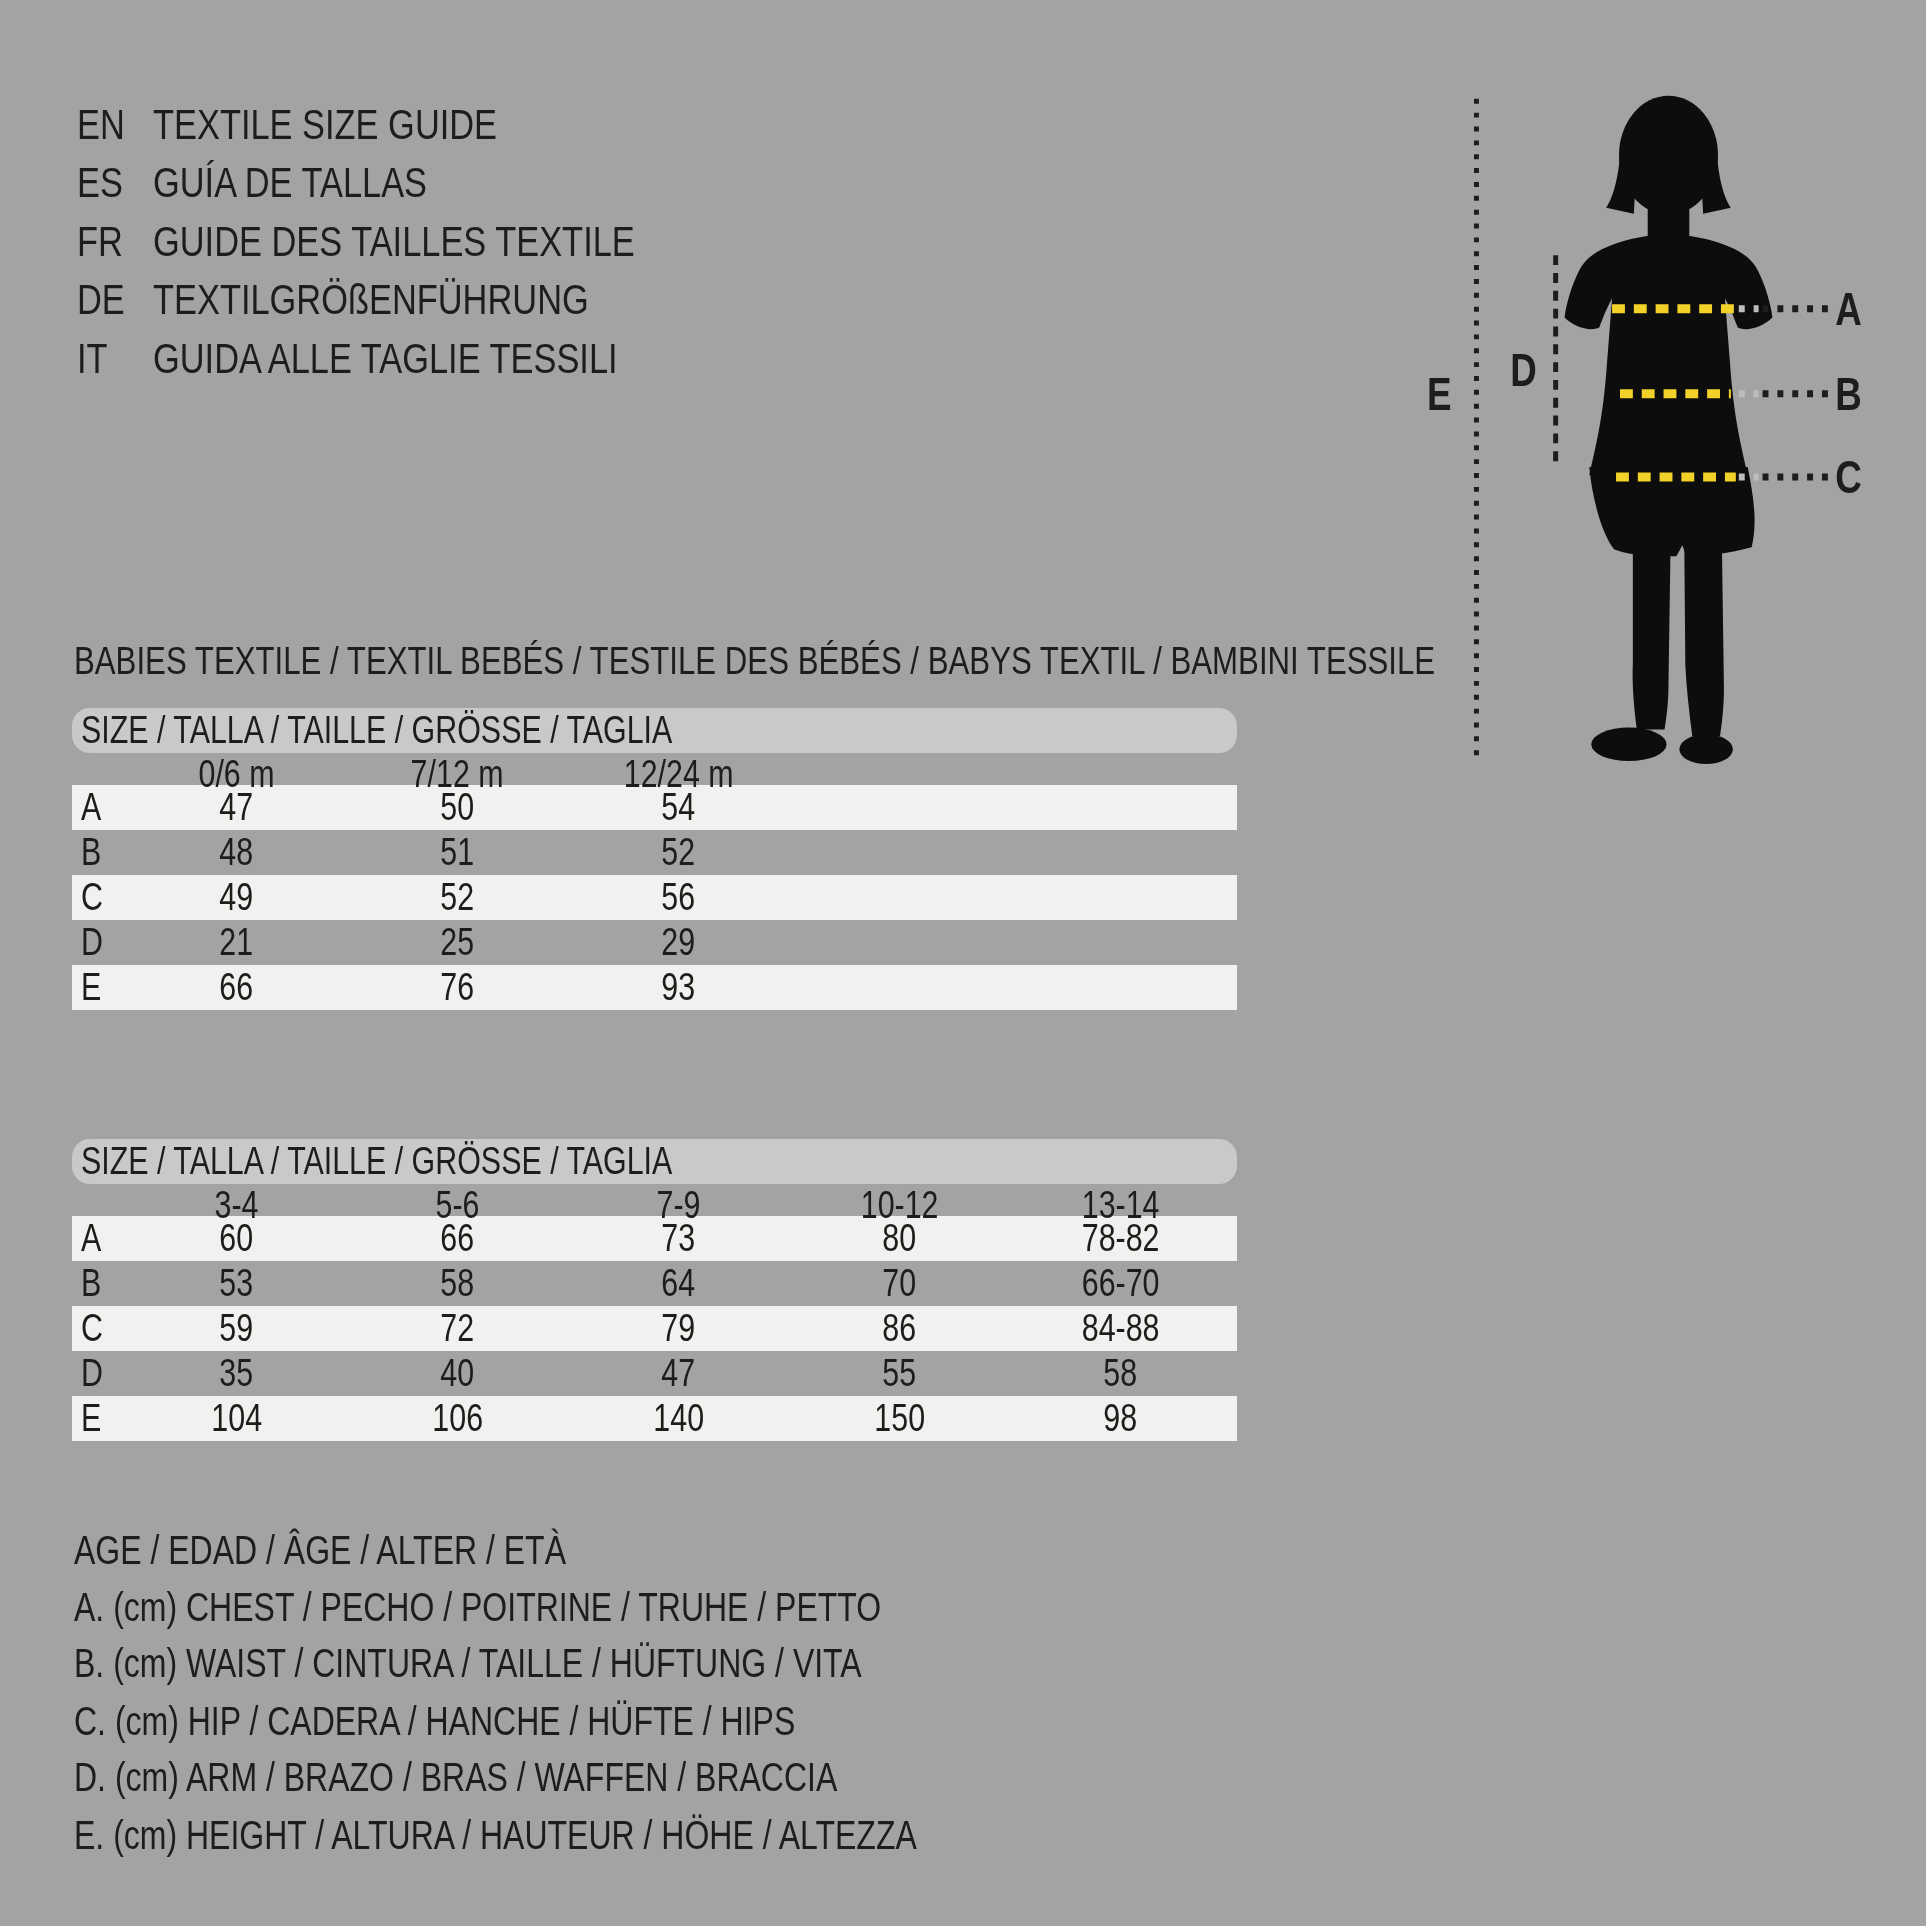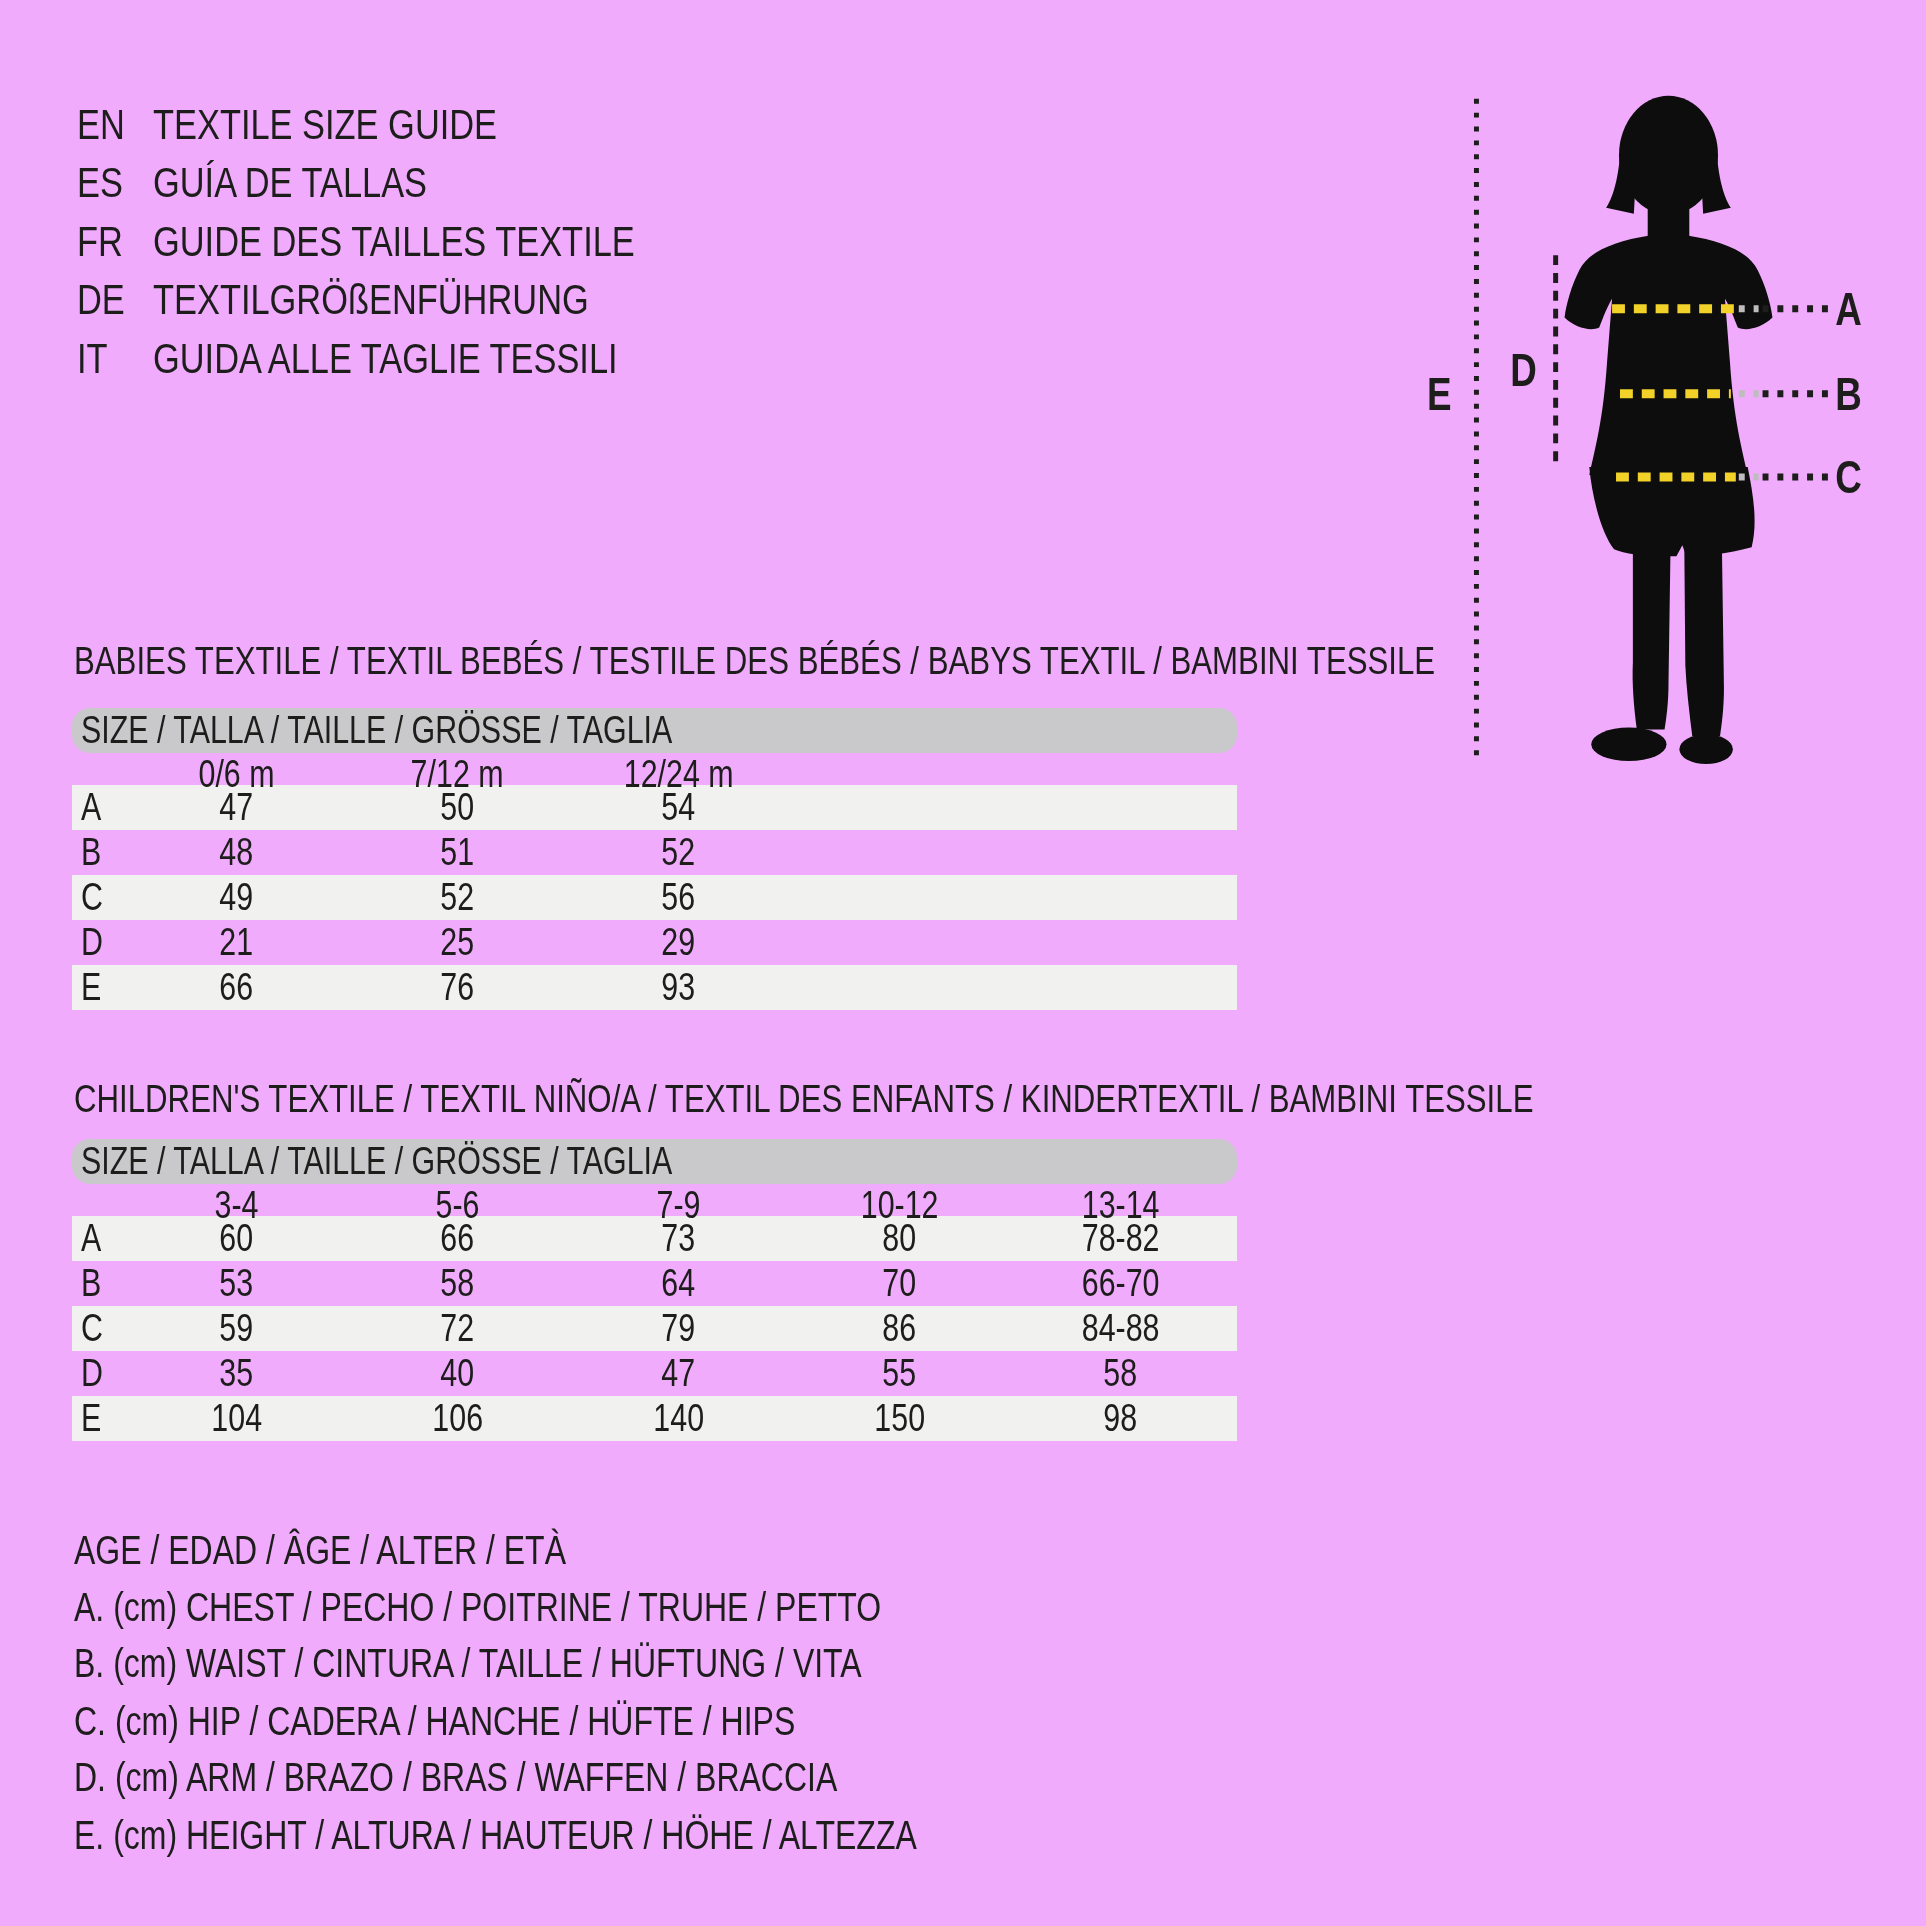--- a/index.html
+++ b/index.html
@@ -1,17 +1,17 @@
 <!DOCTYPE html>
 <html><head>
 <meta charset="utf-8">
 <style>
   html,body { margin:0; padding:0; background:#ffffff; }
   .canvas {
-    position:relative; width:1927px; height:1927px; background:#f0abfc;
+    position:relative; width:1927px; height:1927px; background:#a3a3a3;
     font-family:"Liberation Sans", sans-serif; color:#1d1d1b; overflow:hidden;
   }
   
   .cond  { display:inline-block; transform:scaleX(.8); transform-origin:0 50%; white-space:nowrap; }
   .condc { display:inline-block; transform:scaleX(.8); transform-origin:50% 50%; white-space:nowrap; }
 
   
   .lang-row { position:absolute; left:77px; height:44px; font-size:43px; line-height:44px; }
   .lang-code  { position:absolute; left:0; }
   .lang-title { position:absolute; left:76px; }
@@ -138,23 +138,20 @@
       <span class="cell"><span class="condc">29</span></span>
     </div>
     <div class="trow cols3 alt">
       <span class="rowlabel"><span class="cond">E</span></span>
       <span class="cell"><span class="condc">66</span></span>
       <span class="cell"><span class="condc">76</span></span>
       <span class="cell"><span class="condc">93</span></span>
     </div>
   </div>
 
-  <div class="section-heading" style="top:1078px">
-    <span class="cond">CHILDREN'S TEXTILE / TEXTIL NIÑO/A / TEXTIL DES ENFANTS / KINDERTEXTIL / BAMBINI TESSILE</span>
-  </div>
 
   <div class="sizetable" style="top:1139px">
     <div class="size-bar">
       <span class="cond">SIZE / TALLA / TAILLE / GRÖSSE / TAGLIA</span>
     </div>
     <div class="col-header cols5">
       <span class="rowlabel"></span>
       <span class="cell"><span class="condc">3-4</span></span>
       <span class="cell"><span class="condc">5-6</span></span>
       <span class="cell"><span class="condc">7-9</span></span>

